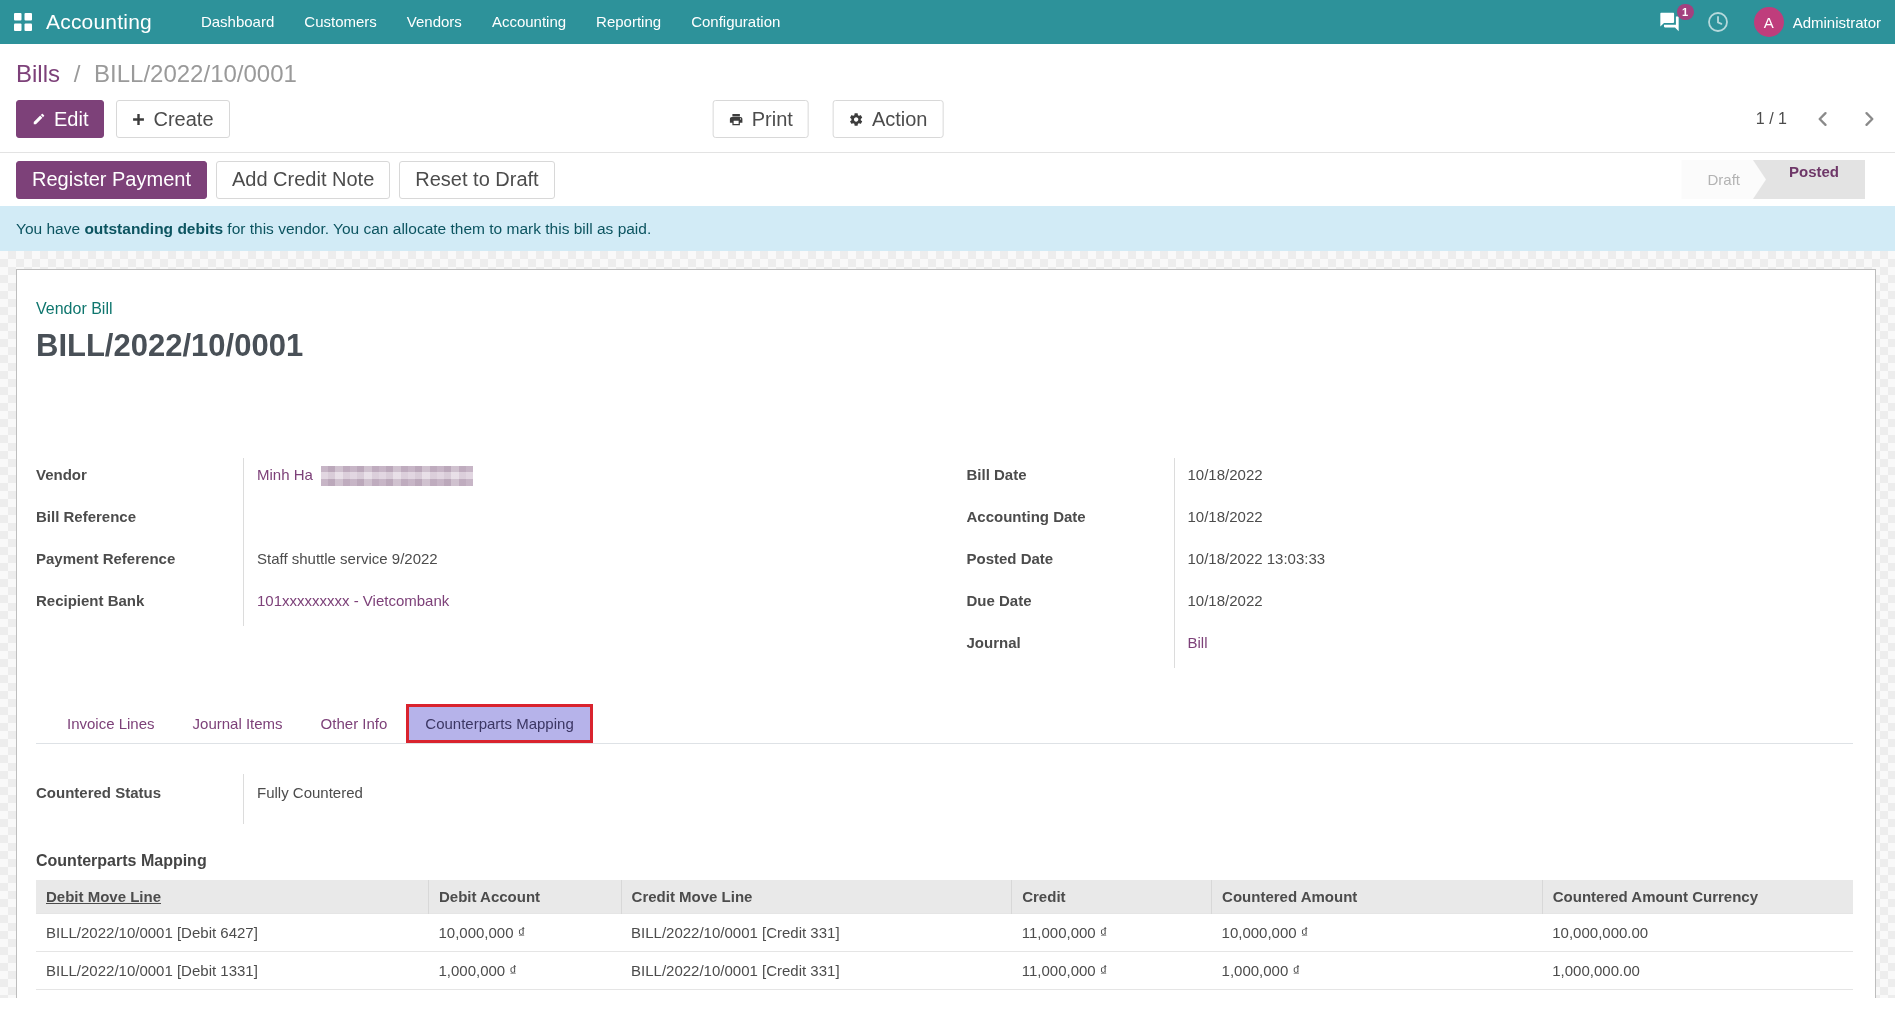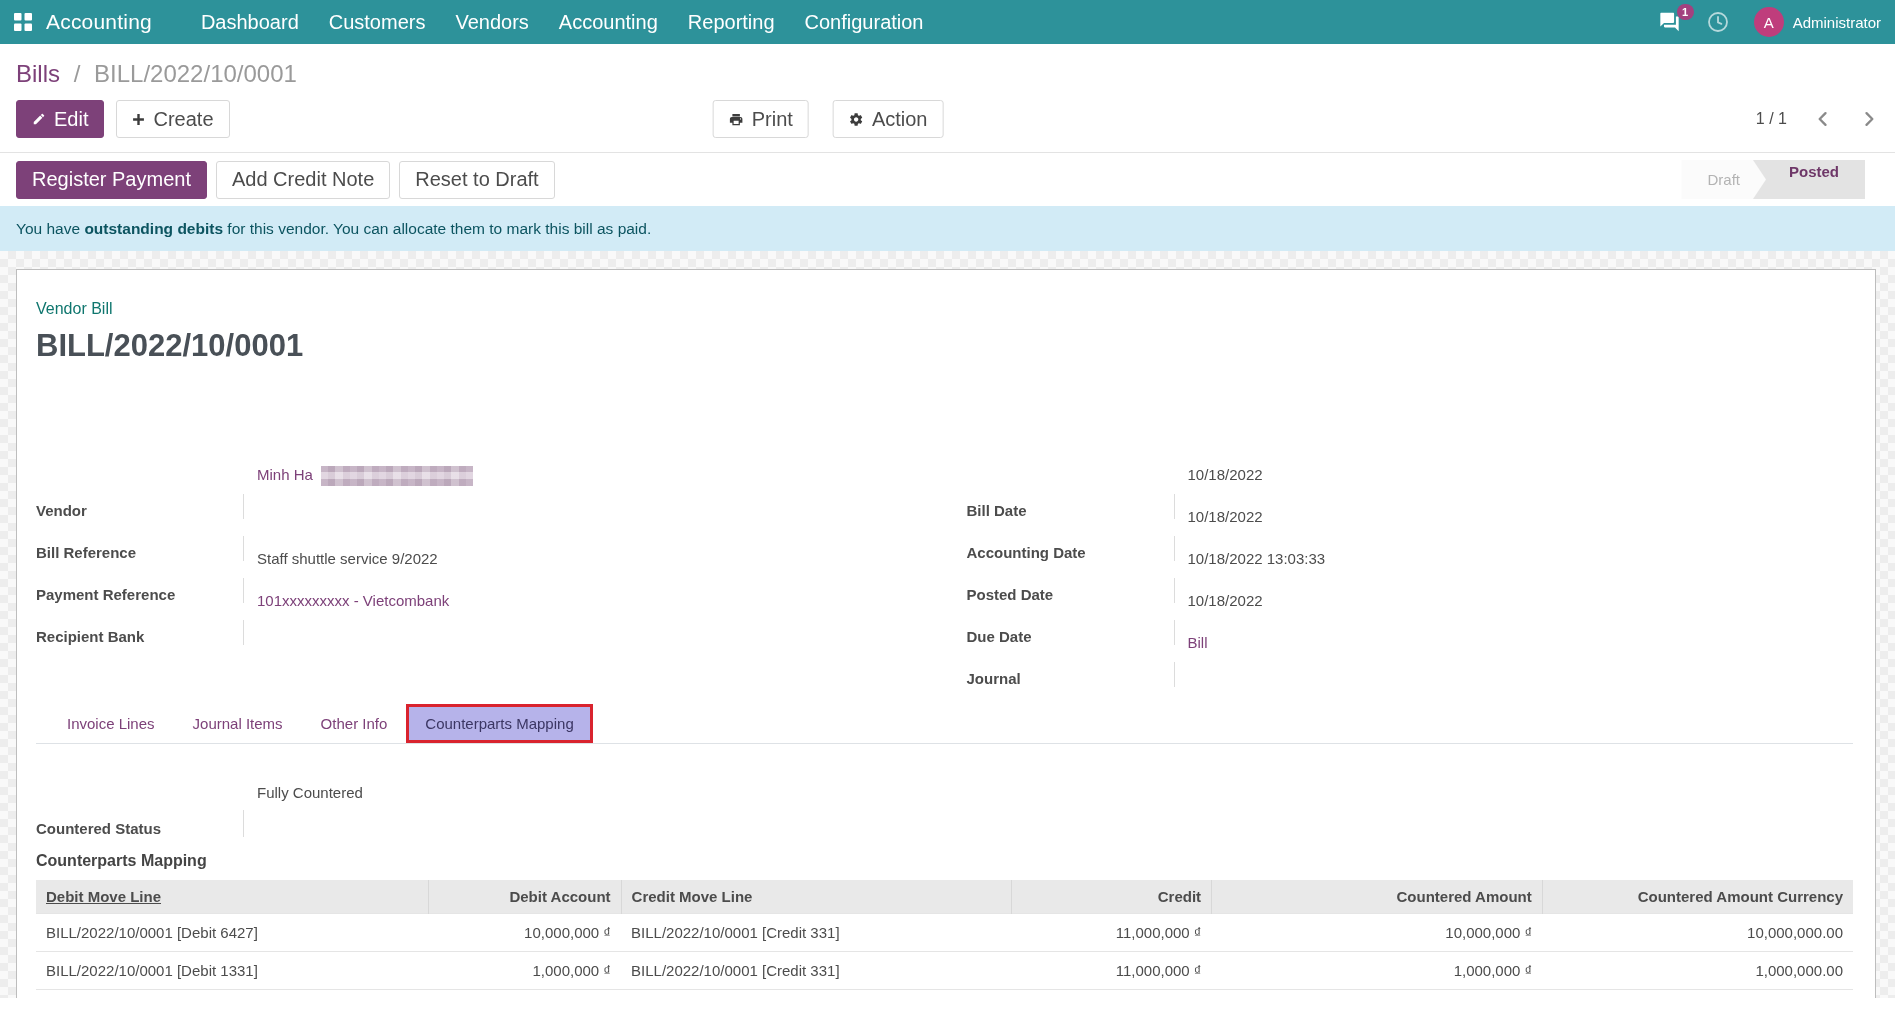--- a/index.html
+++ b/index.html
@@ -10,21 +10,21 @@
   }
 
   
   .navbar {
     height:44px; background:#2D929A; color:#fff;
     display:flex; align-items:center; padding:0 12px 0 14px;
   }
   .apps-btn { display:flex; align-items:center; margin-right:14px; cursor:pointer; }
   .brand { font-size:21px; font-weight:500; letter-spacing:.2px; margin-right:34px; }
   .nav-menu { display:flex; align-items:center; height:44px; }
-  .nav-item { padding:0 15px; line-height:44px; font-size:20px; cursor:pointer; }
+  .nav-item { padding:0 15px; line-height:44px; font-size:15px; cursor:pointer; }
   .nav-right { margin-left:auto; display:flex; align-items:center; gap:24px; }
   .msg-wrap { position:relative; cursor:pointer; display:flex; }
   .badge {
     position:absolute; top:-7px; right:-12px; background:#A2417F; color:#fff;
     font-size:11px; line-height:16px; min-width:17px; text-align:center;
     border-radius:9px; padding:0 4px; font-weight:700;
   }
   .clock-wrap { display:flex; cursor:pointer; }
   .user-menu { display:flex; align-items:center; gap:9px; cursor:pointer; padding-right:2px; }
   .avatar {
@@ -82,21 +82,21 @@
   }
   .sheet {
     background:#fff; border:1px solid #bdbdbd; height:820px;
     padding:30px 22px 0 19px;
   }
   .doc-type { font-size:16px; color:#0f766e; }
   .doc-name { font-size:31px; font-weight:700; color:#495057; margin-top:10px; }
 
   .fields { display:grid; grid-template-columns:1fr 1fr; column-gap:44px; margin-top:94px; }
   .frow { display:grid; grid-template-columns:208px 1fr; height:42px; }
-  .flabel { border-right:1px solid #dcdcdc; font-weight:700; padding:8px 10px 0 0; color:#4c4c4c;margin-top:36px; }
+  .flabel { border-right:1px solid #dcdcdc; font-weight:700; padding:8px 10px 0 0; color:#4c4c4c; }
   .fvalue { padding:8px 0 0 13px; display:flex; align-items:flex-start; gap:6px; }
   .link { color:#7D4179; cursor:pointer; }
   .redacted {
     display:inline-block; width:152px; height:20px; margin-left:2px;
     background:
       repeating-linear-gradient(0deg, rgba(150,120,150,.28) 0 7px, rgba(235,225,235,.45) 7px 14px),
       repeating-linear-gradient(90deg, #dacdd9 0 7px, #cabbc9 7px 14px, #e6dee5 14px 22px, #cfc0ce 22px 29px);
     filter: blur(.5px);
   }
 
@@ -111,21 +111,21 @@
   .countered .fvalue { padding-top:10px; }
 
   .table-title { font-size:16px; font-weight:700; color:#444; margin:28px 0 10px; }
   table.cp-table { width:100%; border-collapse:collapse; font-size:15px; table-layout:fixed; }
   .cp-table th {
     background:#e9e9e9; font-weight:700; color:#4c4c4c; padding:8px 10px;
     border-left:1px solid #d8d8d8; text-align:left;
   }
   .cp-table th:first-child { border-left:none;text-decoration:underline; }
   .cp-table td { padding:10px; border-top:1px solid #e5e5e5; background:#fff; }
-  .cp-table .num { text-align:right; }
+  .cp-table .num { text-align:left; }
   .cp-table tr.empty td { height:37px; border-bottom:1px solid #e5e5e5; }
 
   svg { display:block; }
 </style>
 </head>
 <body>
 
 <div class="navbar">
   <span class="apps-btn">
     <svg width="18" height="18" viewBox="0 0 18 18">

